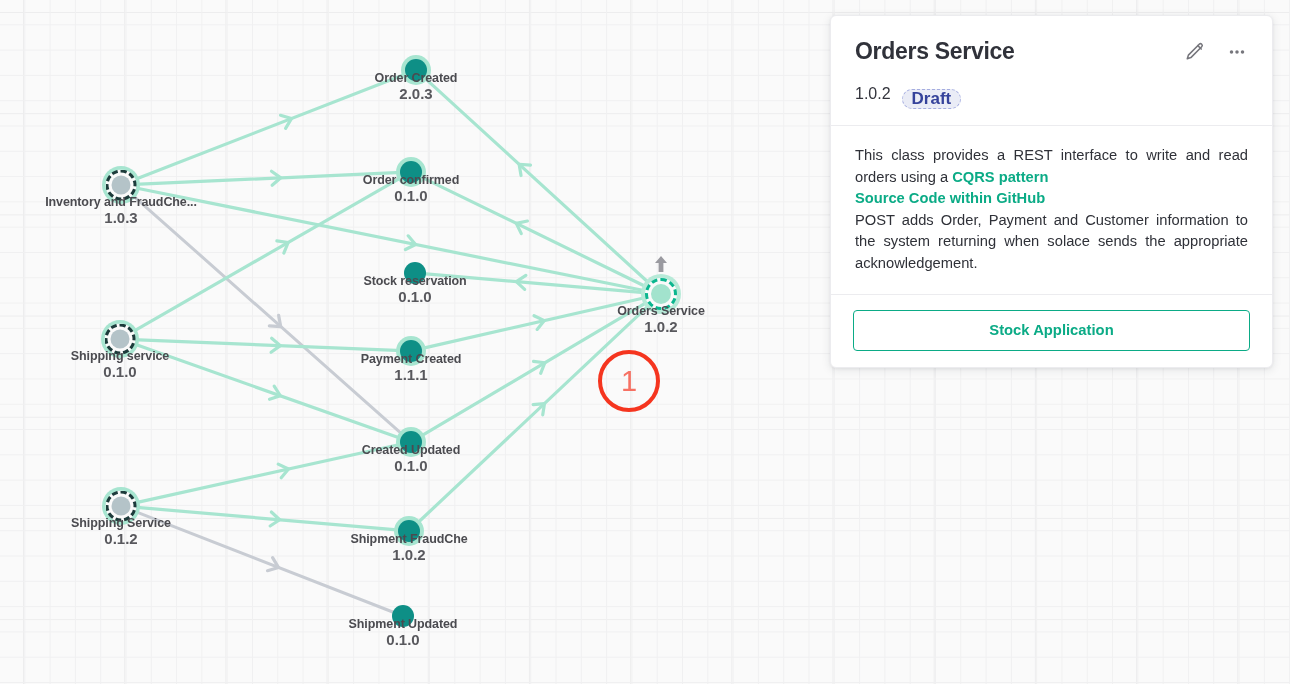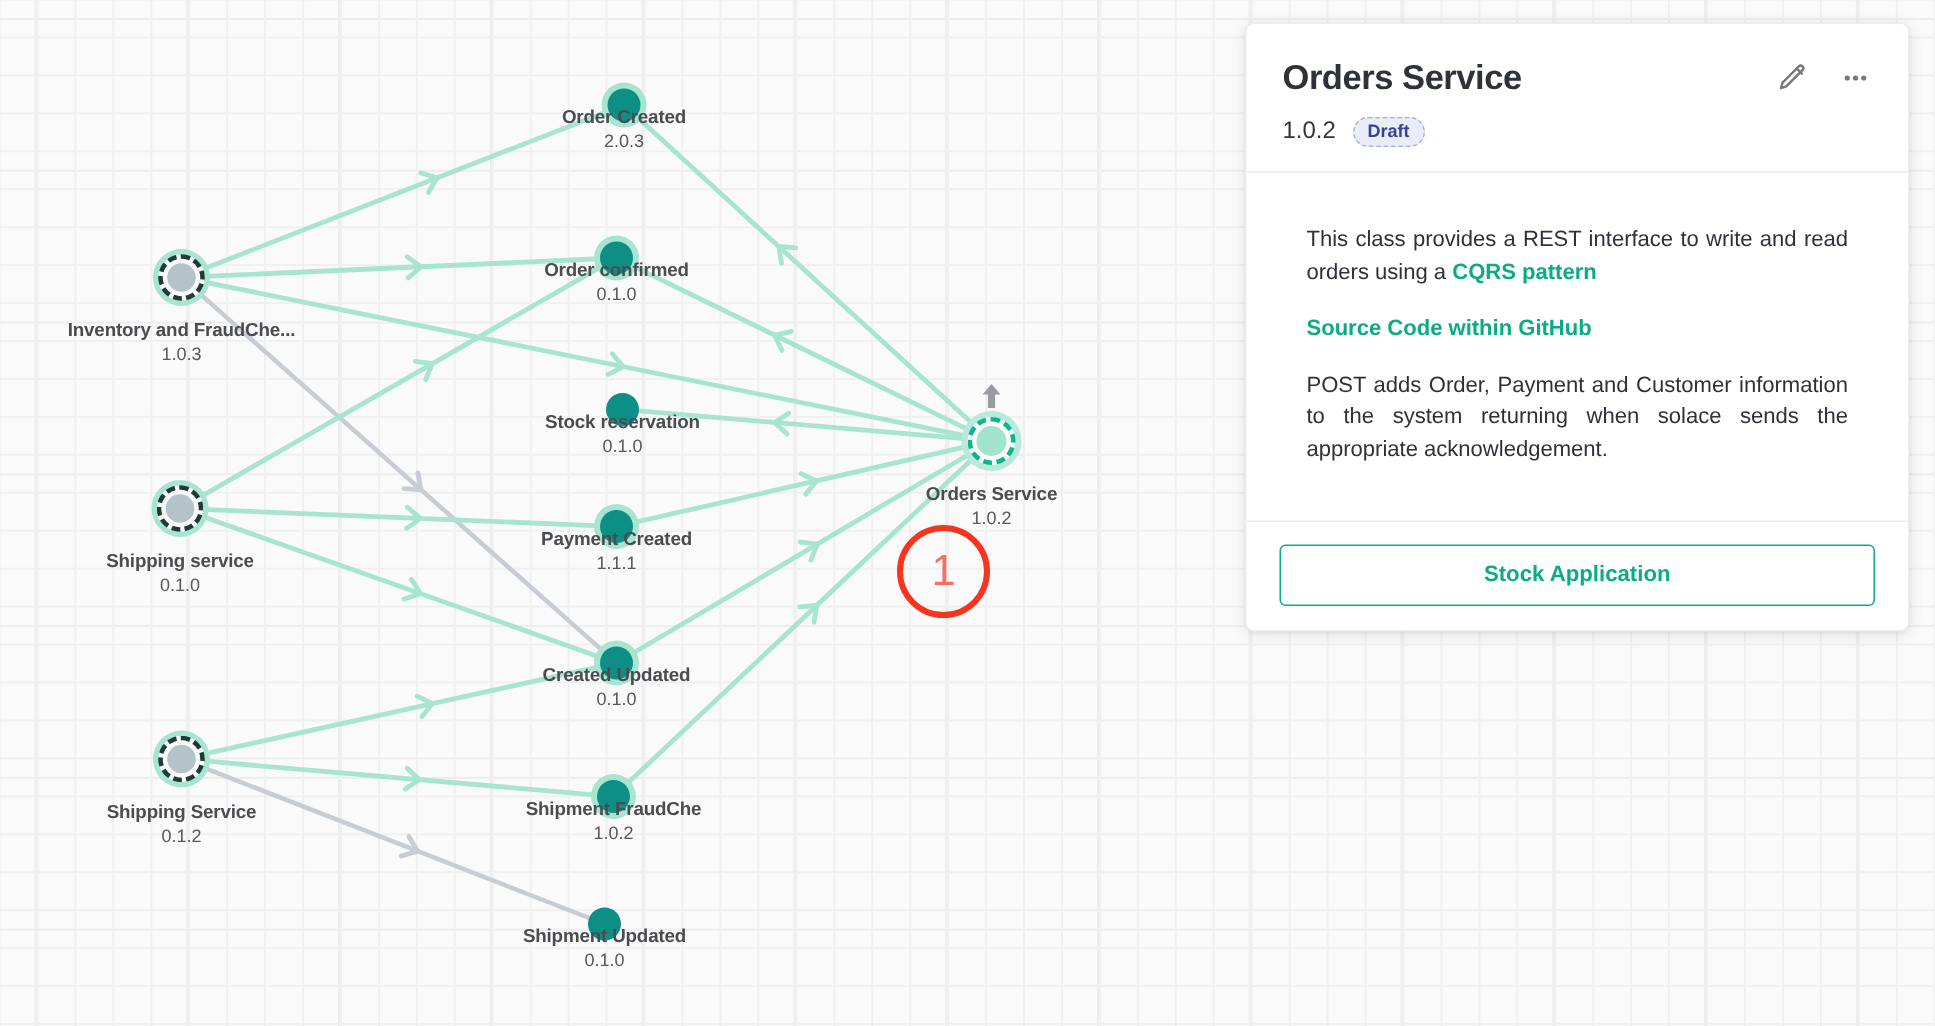--- a/index.html
+++ b/index.html
@@ -137,27 +137,27 @@
     pointer-events: none;
   }
   .node-title {
     font-size: 12.5px;
     font-weight: bold;
     color: #4b4b50;
     letter-spacing: -0.1px;
     line-height: 15px;
   }
   .node-version {
-    font-size: 12px;
-    font-weight: normal;
+    font-size: 15px;
+    font-weight: bold;
     color: #58585d;
     line-height: 16px;
   }
   .label-evt { top: 1px; }
-  .label-app { top: 28px; }
+  .label-app { top: 10px; }
 
   
   .up-arrow {
     position: absolute;
     left: 50%; top: 50%;
     transform: translate(-50%, -50%);
     pointer-events: none;
   }
 
   
@@ -229,28 +229,29 @@
     align-items: center;
     gap: 11px;
     margin-top: 13px;
   }
   .panel-version {
     font-size: 16px;
     color: #33343c;
     font-weight: normal;
   }
   .badge-draft {
-    font-size: 12px;
+    font-size: 17px;
     font-weight: bold;
     color: #35429b;
     background: #eaecf6;
     border: 1px dashed #a5ade0;
     border-radius: 11px;
     padding: 2px 9px 3px 9px;
     line-height: 13px;
+    margin-top: 11px;
   }
   .panel-divider {
     height: 1px;
     background: #ececef;
     width: 100%;
   }
   .panel-body {
     padding: 19px 24px 20px 24px;
   }
   .desc-label {
@@ -258,21 +259,21 @@
     color: #8b8b91;
     margin-bottom: 11px;
     line-height: 18px;
   }
   .desc-text {
     font-size: 14.7px;
     color: #2f3138;
     line-height: 21.5px;
     text-align: justify;
   }
-  .desc-text p { margin: 16px; }
+  .desc-text p { margin: 0; }
   .link-teal {
     color: #0bab86;
     font-weight: bold;
     text-decoration: none;
     cursor: pointer;
   }
   .panel-footer {
     padding: 15px 22px 16px 22px;
   }
   .btn-open {

